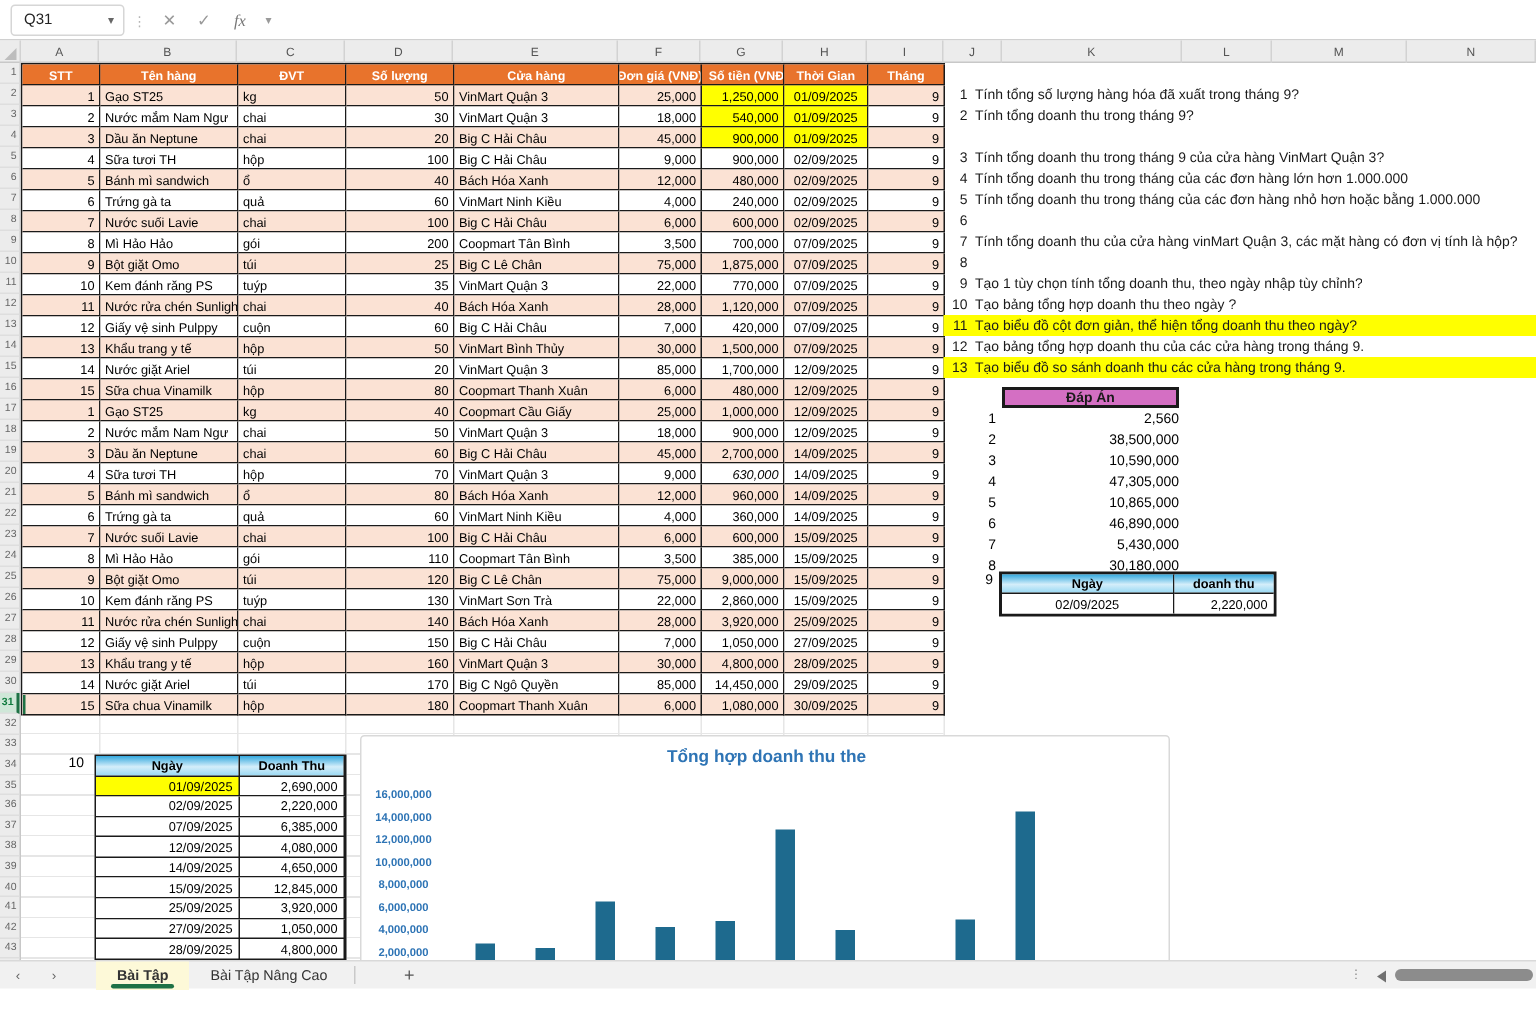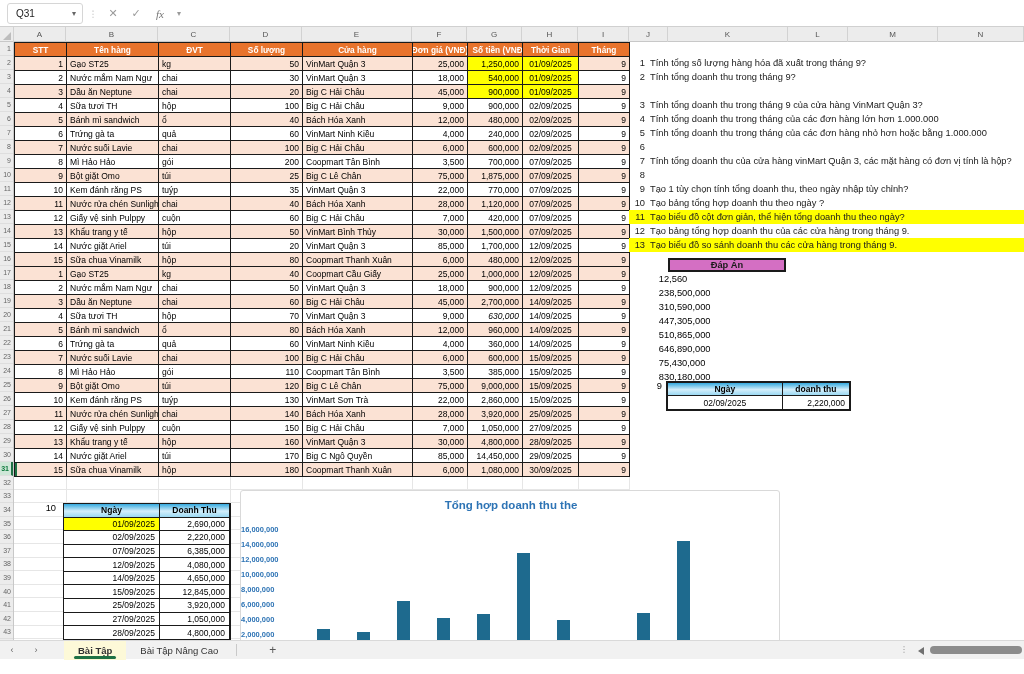--- a/index.html
+++ b/index.html
@@ -50,21 +50,21 @@
   
   .qline { position:absolute; left:629px; width:395px; height:14px; display:flex; align-items:center; font-size:9.3px; color:#1a1a1a; }
   .qline.hl { background:#ffff00; }
   .qnum { width:16px; text-align:right; flex:0 0 16px; }
   .qtext { margin-left:5px; white-space:nowrap; overflow:hidden; }
 
   
   #dapan-box { position:absolute; left:668px; top:216px; width:118px; height:14px; background:#d46fc3; border:2px solid #1a1a1a; display:flex; align-items:center; justify-content:center; font-size:9.3px; font-weight:bold; color:#1a1a1a; }
   .ansline { position:absolute; left:646px; width:140px; height:14px; display:flex; align-items:center; font-size:9.3px; color:#000; }
   .ansnum { flex:0 0 18px; text-align:right; padding-right:0; }
-  .ansval { flex:1; text-align:left; }
+  .ansval { flex:1; text-align:right; }
 
   #ans9 { position:absolute; left:666px; top:339px; width:185px; border:2px solid #1a1a1a; }
   #ans9 .r { display:flex; }
   #ans9 .c { height:13px; font-size:8.5px; display:flex; align-items:center; justify-content:center; border-right:1px solid #1a1a1a; background:#fff; overflow:hidden; }
   #ans9 .r .c:last-child { border-right:none; }
   #ans9 .r.h .c { background:linear-gradient(180deg,#35a9de 0%,#d4eefa 55%,#9bd9f3 100%); font-weight:bold; border-bottom:1px solid #1a1a1a; }
   #ans9 .c.val { justify-content:flex-end; padding-right:4px; }
   #ans9num { position:absolute; left:646px; top:339px; width:16px; height:13px; text-align:right; font-size:9.3px; }
 
   
@@ -73,21 +73,21 @@
   #dailytable .r { display:flex; }
   #dailytable .c { height:13.6px; font-size:8.5px; display:flex; align-items:center; border-right:1px solid #1a1a1a; border-bottom:1px solid #1a1a1a; background:#fff; padding:0 4px; overflow:hidden; }
   #dailytable .c.date { width:96px; justify-content:flex-end; }
   #dailytable .c.val { width:70px; justify-content:flex-end; }
   #dailytable .r.h .c { background:linear-gradient(180deg,#35a9de 0%,#d4eefa 55%,#9bd9f3 100%); font-weight:bold; justify-content:center; height:13.5px; }
   #dailytable .c.yellow { background:#ffff00; }
 
   
   #chart { position:absolute; left:240px; top:448px; width:540px; height:200px; background:#fff; border:1px solid #d9d9d9; border-radius:3px; }
   #chart-title { position:absolute; left:0; top:8px; width:540px; text-align:center; font-size:11.5px; font-weight:bold; color:#2e74b5; }
-  .ytick { position:absolute; left:0; width:56px; text-align:left; font-size:7.5px; font-weight:bold; color:#2e74b5; }
+  .ytick { position:absolute; left:0; width:56px; text-align:center; font-size:7.5px; font-weight:bold; color:#2e74b5; }
   .bar { position:absolute; width:13px; }
 
   
   #tabbar { position:absolute; left:0; top:640px; width:1024px; height:19px; background:#f1f1f1; border-top:1px solid #d9d9d9; display:flex; align-items:center; }
   .tabnav { color:#666; font-size:9px; width:24px; text-align:center; }
   .sheettab { height:19px; display:flex; align-items:center; padding:0 14px; font-size:9.5px; color:#333; position:relative; }
   .sheettab.active { background:#fdf9d8; font-weight:bold; }
   .sheettab.active:after { content:""; position:absolute; left:10px; right:10px; bottom:1px; height:3px; background:#1e7145; border-radius:2px; }
   .tabsep { width:1px; height:12px; background:#c9c9c9; margin:0 4px; }
   #addsheet { font-size:12px; color:#555; margin-left:28px; }

